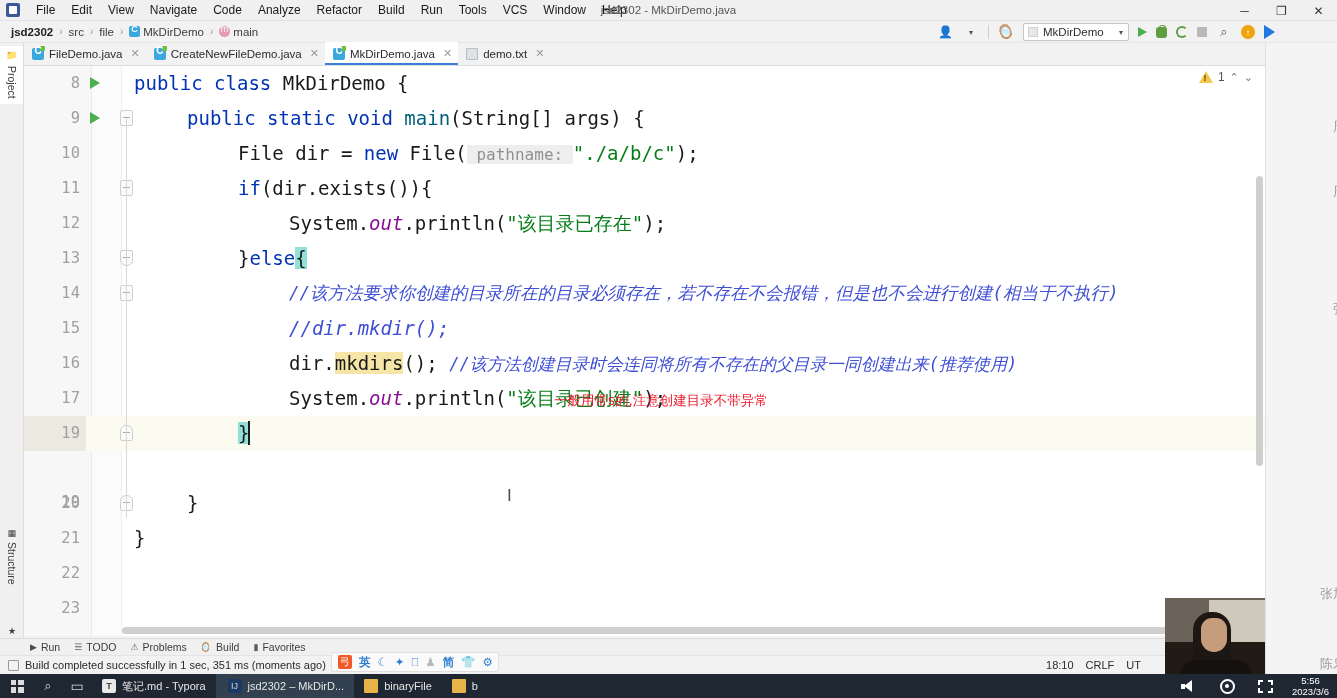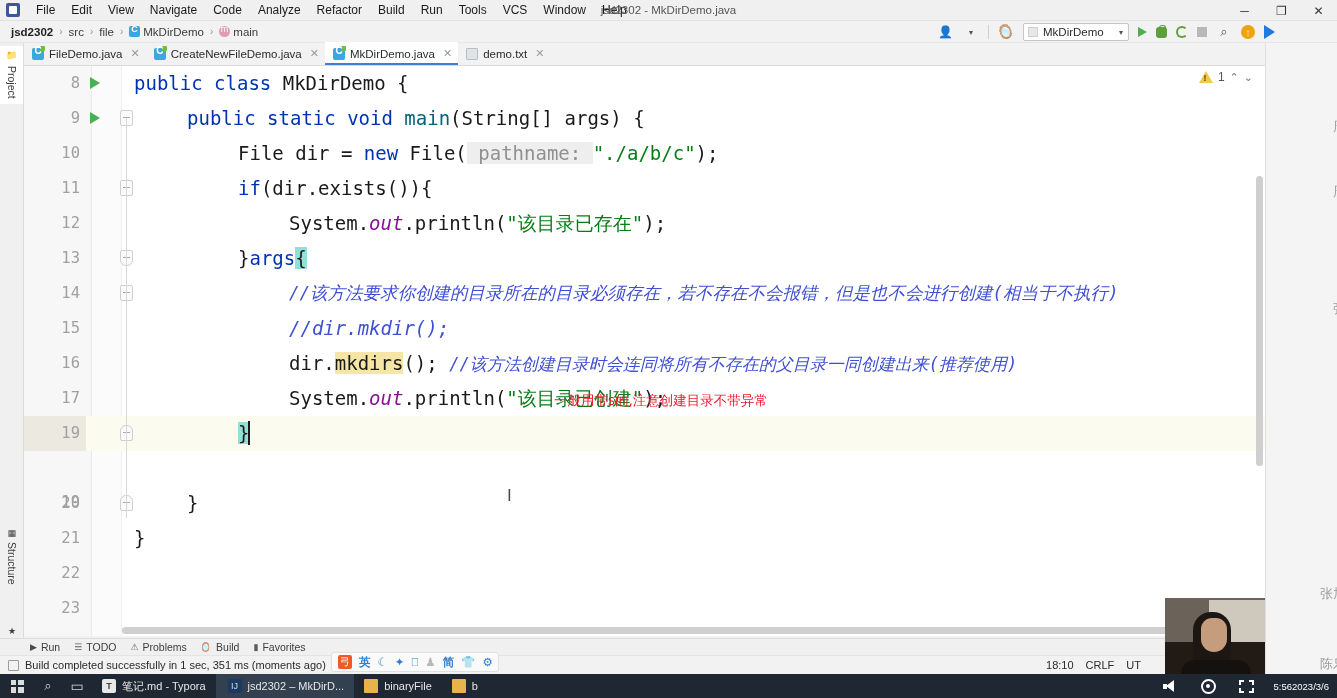--- a/index.html
+++ b/index.html
@@ -147,21 +147,21 @@
     position:absolute; left:110px; top:0; height:35px; line-height:35px;
     font-family:"DejaVu Sans Mono", monospace; font-size:19px;
     white-space:pre; color:#1a1a1a; letter-spacing:0px;
   }
   .kw { color:#0033b3; font-weight:normal; }
   .cls { color:#1a1a1a; }
   .mth { color:#00627a; }
   .str { color:#067d17; }
   .fld { color:#871094; font-style:italic; }
   .cmt { color:#3f4fd4; font-style:italic; }
-  .hint { background:#eeeeee; color:#909090; font-size:19px; }
+  .hint { background:#eeeeee; color:#909090; font-size:16px; }
   .brace-hi { background:#93e0d8; }
   .usage-hi { background:#f5e6a8; }
   .caret {
     display:inline-block; width:1.5px; height:24px; background:#1a1a1a;
     vertical-align:-5px; margin-left:-1px;
   }
   .redtext {
     position:absolute; color:#ee1b2e; font-size:13.5px;
     font-family:"DejaVu Sans", sans-serif; white-space:nowrap;
   }
@@ -252,21 +252,21 @@
     display:flex; align-items:center; gap:6px; height:24px; padding:0 10px;
     font-size:11px; color:#e6e6e6; white-space:nowrap;
   }
   .tbapp.active { background:#32404f;padding-left:12px; }
   .ta-ico { width:14px;height:14px;border-radius:2px;flex:none;display:flex;align-items:center;justify-content:center;font-size:9px;color:#fff;}
   .ta-ico.typora { background:#e9e9e9; color:#444; font-weight:bold; }
   .ta-ico.idea { background:#1b3a63; color:#d9d9d9; }
   .ta-ico.folder { background:#e8b44a; border-radius:1px; }
   .tb-right { position:absolute; right:0; height:24px; display:flex; align-items:center; gap:0; }
   .tri { width:38px; display:flex; align-items:center; justify-content:center; color:#ffffff; }
-  .clock-wrap { display:flex; flex-direction:row; align-items:center; justify-content:center;
+  .clock-wrap { display:flex; flex-direction:column; align-items:center; justify-content:center;
                 font-size:9.5px; color:#ffffff; line-height:11px; padding:0 8px; }
   .spk { position:relative; width:16px; height:13px; }
   .spk::before{content:"";position:absolute;left:0;top:4px;width:4px;height:5px;background:#fff;}
   .spk::after{content:"";position:absolute;left:3px;top:0;border-top:6.5px solid transparent;border-bottom:6.5px solid transparent;border-right:8px solid #fff;}
   .gear { width:15px;height:15px;border-radius:50%;border:2.2px solid #fff; position:relative; }
   .gear::after{content:"";position:absolute;left:3.3px;top:3.3px;width:4px;height:4px;border-radius:50%;background:#fff;}
   .expand { width:15px;height:13px; position:relative; }
   .expand i{position:absolute;width:5px;height:5px;border:2px solid #fff;}
   .expand i:nth-child(1){left:0;top:0;border-right:none;border-bottom:none;}
   .expand i:nth-child(2){right:0;top:0;border-left:none;border-bottom:none;}
@@ -411,21 +411,21 @@
       </div>
 
       <div class="cline" style="top:140px;">
         <span class="lno">12</span>
         <span class="ctext" style="left:265px;">System.<span class="fld">out</span>.println(<span class="str">"该目录已存在"</span>);</span>
       </div>
 
       <div class="cline" style="top:175px;">
         <span class="lno">13</span>
         <span class="foldmark" style="border-radius:2px 2px 6px 6px;"></span>
-        <span class="ctext" style="left:214px;">}<span class="kw">args</span><span class="brace-hi">{</span></span>
+        <span class="ctext" style="left:214px;">}<span class="kw">else</span><span class="brace-hi">{</span></span>
       </div>
 
       <div class="cline" style="top:210px;">
         <span class="lno">14</span>
         <span class="foldmark"></span>
         <span class="ctext cmt" style="left:265px;font-size:17.5px;">//该方法要求你创建的目录所在的目录必须存在，若不存在不会报错，但是也不会进行创建(相当于不执行)</span>
       </div>
 
       <div class="cline" style="top:245px;">
         <span class="lno">15</span>

